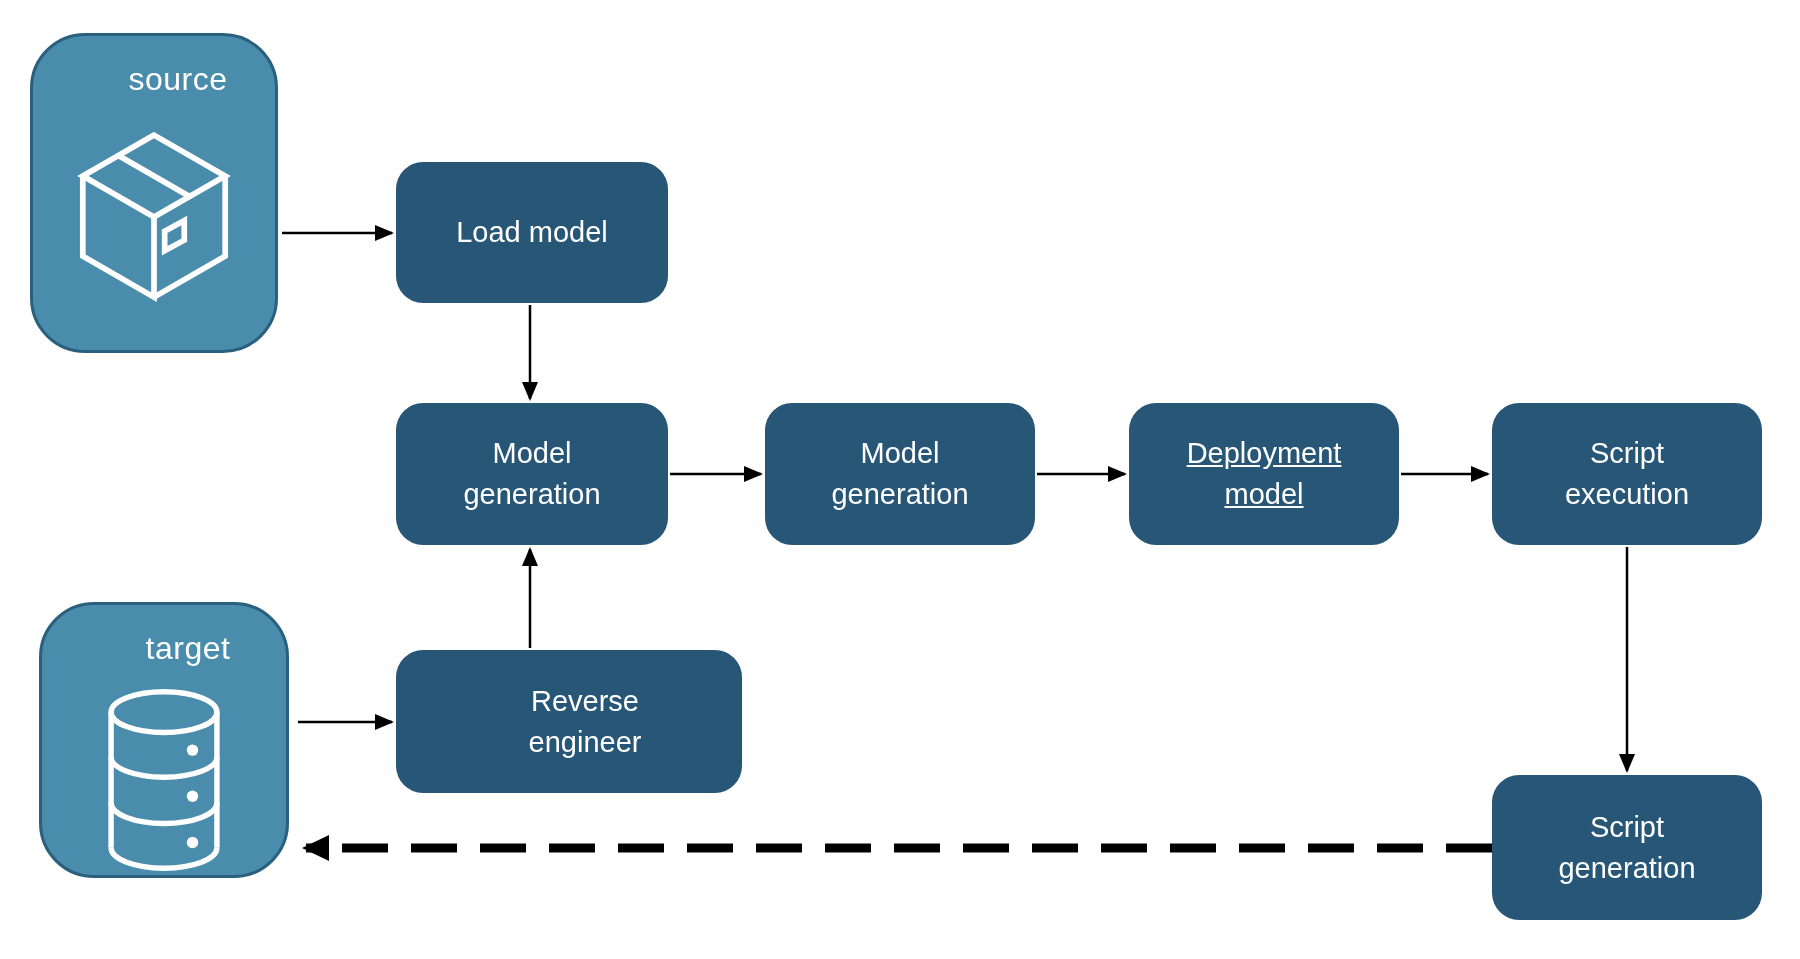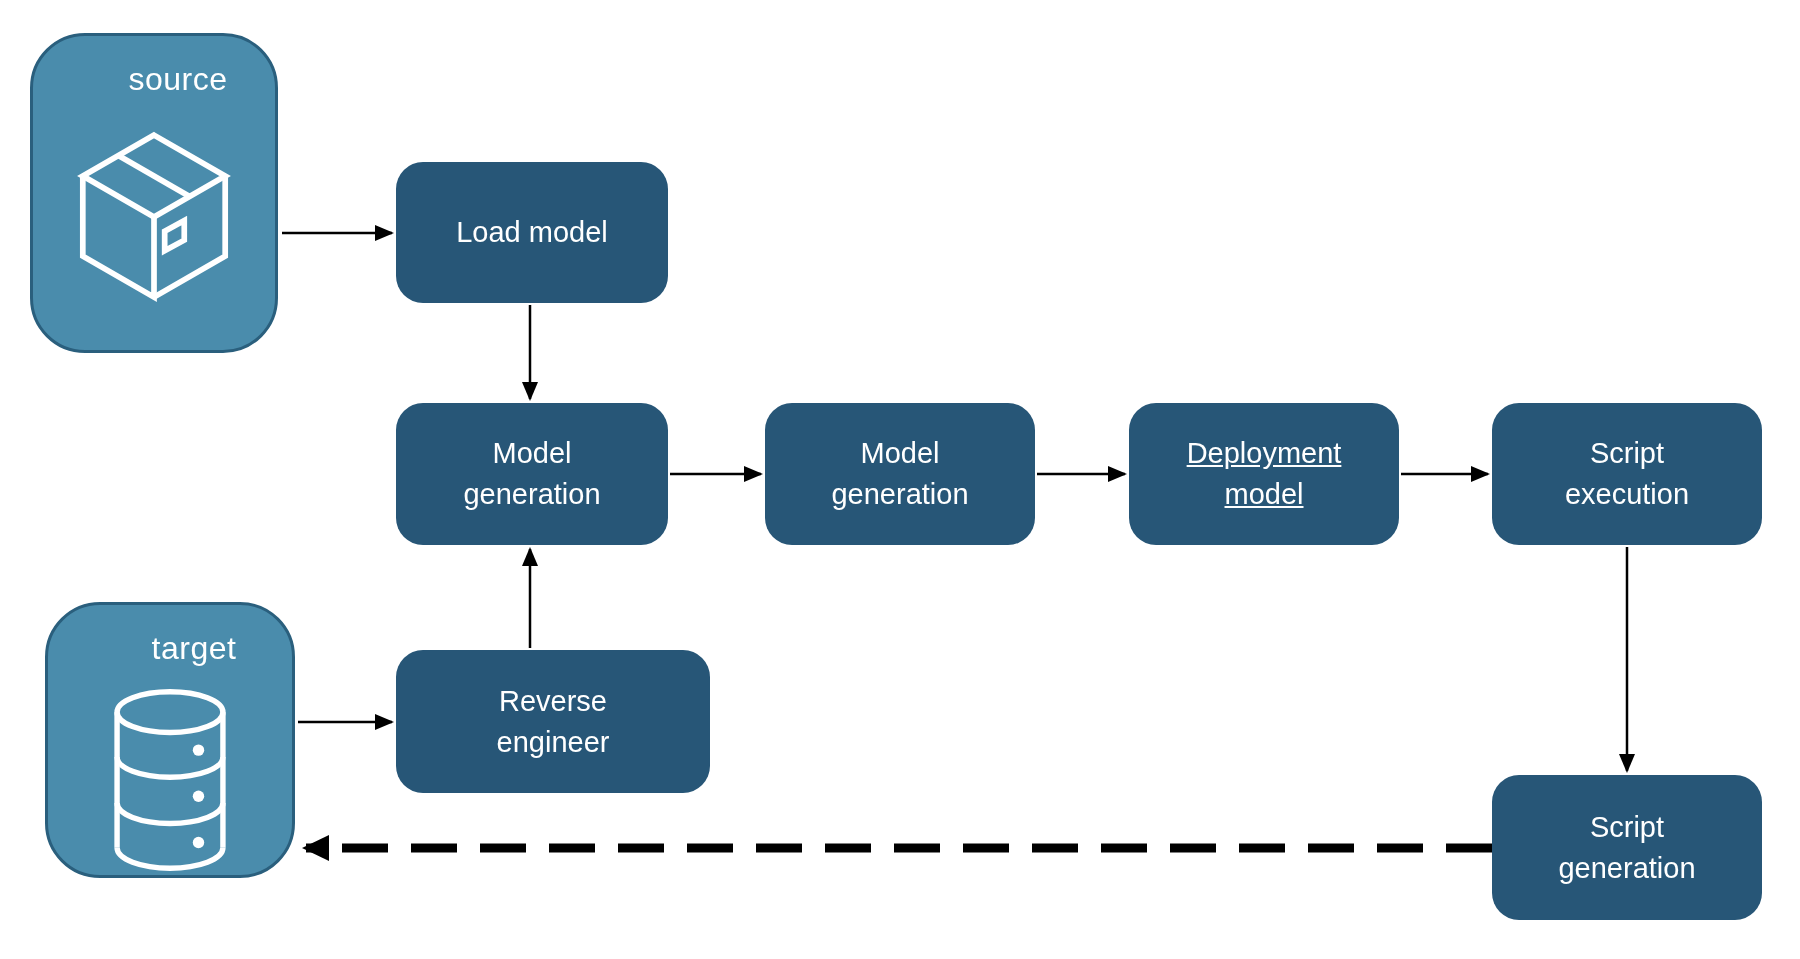--- a/index.html
+++ b/index.html
@@ -31,21 +31,21 @@
     background: #4A8CAC;
     border: 3px solid #2A5F7D;
     border-radius: 55px;
     box-sizing: border-box;
     display: flex;
     flex-direction: column;
     align-items: center;
     padding-top: 18px;
   }
   #ep-source { left: 30px;  top: 33px;  width: 248px; height: 320px; }
-  #ep-target { left: 45px;  top: 602px; width: 250px; height: 276px; justify-content: space-between; }
+  #ep-target { left: 39px;  top: 602px; width: 250px; height: 276px; justify-content: space-between; }
   .ep-label {
     color: #ffffff;
     font-weight: normal;
     font-size: 32px;
     line-height: 50px;
     letter-spacing: 0.5px;
     margin-left: 48px;
   }
   .ep-icon { display: block; }
   #ep-source .ep-icon { margin-top: 20px; }
@@ -65,21 +65,21 @@
     font-size: 29px;
     line-height: 41px;
   }
   .node span { display: block; }
 
   #n-load-model        { left: 396px;  top: 162px; width: 272px; height: 141px; }
   #n-model-comparison  { left: 396px;  top: 403px; width: 272px; height: 142px; }
   #n-model-differences { left: 765px;  top: 403px; width: 270px; height: 142px; }
   #n-deployment-plan   { left: 1129px; top: 403px; width: 270px; height: 142px; text-decoration: underline; }
   #n-script-generation { left: 1492px; top: 403px; width: 270px; height: 142px; }
-  #n-reverse-engineer  { left: 396px;  top: 650px; width: 314px; height: 143px; }
+  #n-reverse-engineer  { left: 396px;  top: 650px; width: 314px; height: 143px; padding-left: 32px; }
   #n-script-execution  { left: 1492px; top: 775px; width: 270px; height: 145px; }
 </style>
 </head>
 <body>
 
 <div class="stage">
 
   <svg class="wires" viewBox="0 0 1800 959">
     <defs>
       <marker id="ah" markerUnits="userSpaceOnUse" markerWidth="20" markerHeight="18" refX="17" refY="9" orient="auto">

